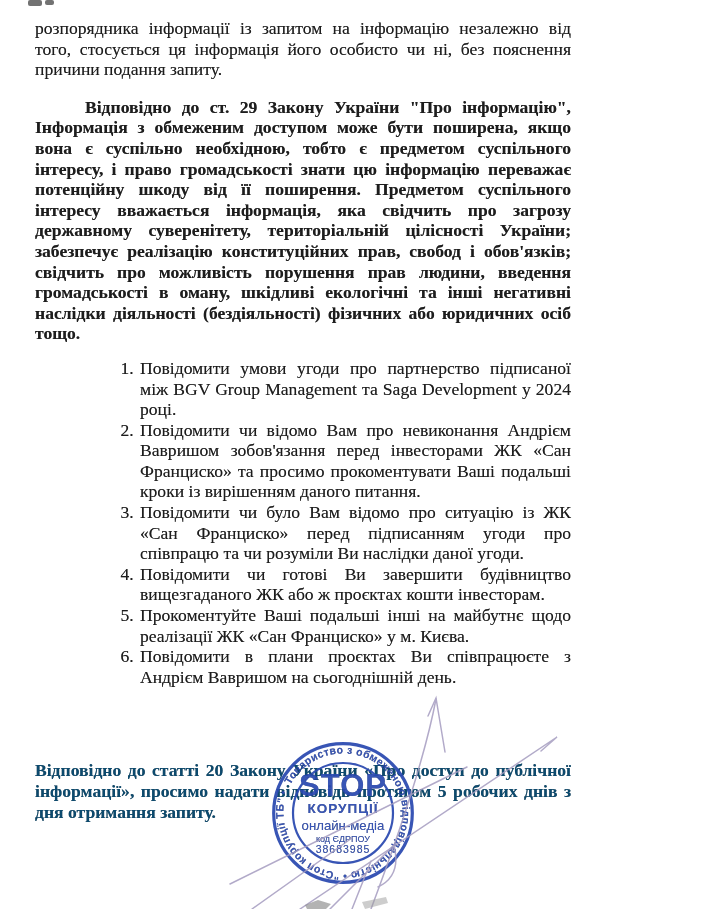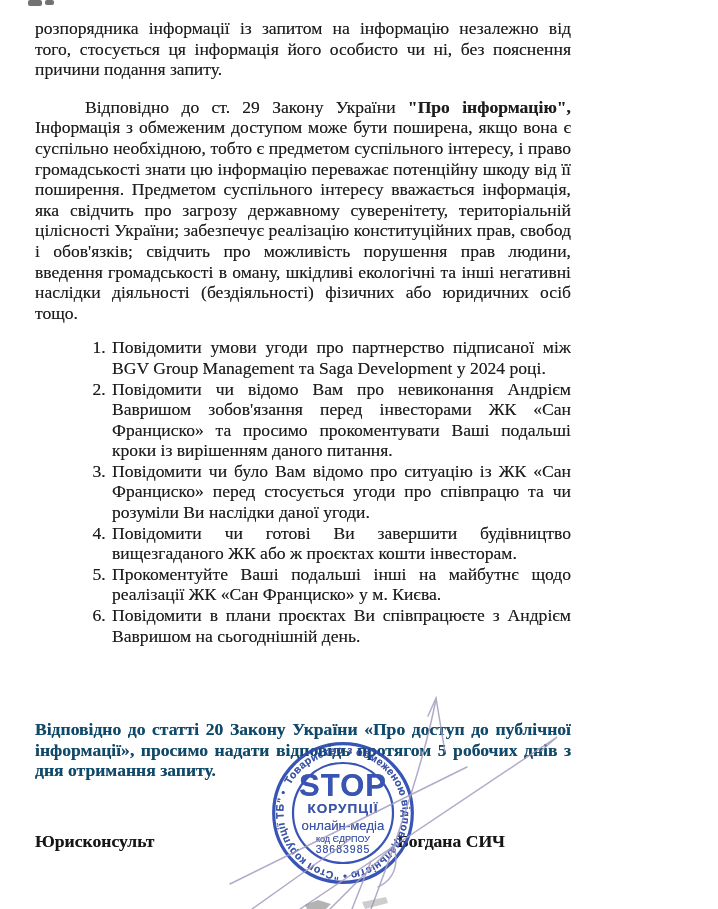--- a/index.html
+++ b/index.html
@@ -5,24 +5,24 @@
   html,body{margin:0;padding:0;background:#ffffff;}
   .page{
     position:relative;width:604px;height:909px;background:#fff;
     box-sizing:border-box;padding:18px 33px 0 35px;overflow:hidden;
     font-family:"Liberation Serif","DejaVu Serif",serif;
     color:#1d1d1d;font-size:17.6px;line-height:20.6px;text-align:justify;
     text-shadow:0 0 .5px rgba(25,25,25,.55);
   }
   p{margin:0;}
   .frag{margin-bottom:17px;}
-  .indent2{text-indent:50px;}
+  .indent2{text-indent:50px;font-weight:bold;}
   .bold-p{font-weight:bold;text-indent:28px;color:#161616;}
   ol{margin:14px 0 0;padding:0 0 0 75px;}
-  li{padding-left:2px;text-align:justify;}
+  li{padding-left:2px;text-align:justify;margin-left:28px;}
   .deadline{font-weight:bold;margin-top:73px;color:#0c4a6e;}
   .sig-row{display:flex;justify-content:space-between;margin-top:50px;font-weight:bold;color:#161616;}
   .sig-name{margin-right:66px;}
   .artifact-top{position:absolute;left:28px;top:0;width:26px;height:6px;}
   .artifact-top i{position:absolute;background:#4f4f4f;opacity:.8;border-radius:2px;}
   .artifact-top i:first-child{left:0;top:0;width:14px;height:6px;}
   .artifact-top i:last-child{left:17px;top:0;width:9px;height:5px;}
   .stamp{position:absolute;left:270px;top:740px;width:146px;height:146px;opacity:.93;}
   .stamp text{font-family:"Liberation Sans","DejaVu Sans",sans-serif;}
   .sig-ink{position:absolute;left:0;top:0;width:718px;height:909px;pointer-events:none;}
@@ -38,32 +38,28 @@
     </div>
 
   <p class="frag">розпорядника інформації із запитом на інформацію незалежно від того, стосується ця інформація його особисто чи ні, без пояснення причини подання запиту.</p>
 
   <p class="indent2"><span>Відповідно до ст. 29 Закону України </span><b>"Про інформацію",</b><span> Інформація з обмеженим доступом може бути поширена, якщо вона є суспільно необхідною, тобто є предметом суспільного інтересу, і право громадськості знати цю інформацію переважає потенційну шкоду від її поширення. Предметом суспільного інтересу вважається інформація, яка свідчить про загрозу державному суверенітету, територіальній цілісності України; забезпечує реалізацію конституційних прав, свобод і обов'язків; свідчить про можливість порушення прав людини, введення громадськості в оману, шкідливі екологічні та інші негативні наслідки діяльності (бездіяльності) фізичних або юридичних осіб тощо.</span></p>
 
 
   <ol>
     <li>Повідомити умови угоди про партнерство підписаної між BGV Group Management та Saga Development у 2024 році.</li>
     <li>Повідомити чи відомо Вам про невиконання Андрієм Вавришом зобов'язання перед інвесторами ЖК «Сан Франциско» та просимо прокоментувати Ваші подальші кроки із вирішенням даного питання.</li>
-    <li>Повідомити чи було Вам відомо про ситуацію із ЖК «Сан Франциско» перед стосується угоди про співпрацю та чи розуміли Ви наслідки даної угоди.</li>
+    <li>Повідомити чи було Вам відомо про ситуацію із ЖК «Сан Франциско» перед підписанням угоди про співпрацю та чи розуміли Ви наслідки даної угоди.</li>
     <li>Повідомити чи готові Ви завершити будівництво вищезгаданого ЖК або ж проєктах кошти інвесторам.</li>
     <li>Прокоментуйте Ваші подальші інші на майбутнє щодо реалізації ЖК «Сан Франциско» у м. Києва.</li>
     <li>Повідомити в плани проєктах Ви співпрацюєте з Андрієм Вавришом на сьогоднішній день.</li>
   </ol>
 
   <p class="deadline">Відповідно до статті 20 Закону України «Про доступ до публічної інформації», просимо надати відповідь протягом 5 робочих днів з дня отримання запиту.</p>
 
-  <div class="sig-row">
-    <span class="sig-role">Юрисконсульт</span>
-    <span class="sig-name">Богдана СИЧ</span>
-  </div>
 
   <svg class="stamp" viewBox="0 0 146 146">
     <defs>
       <path id="ringPath" d="M 13.5 73 A 59.5 59.5 0 1 1 132.5 73 A 59.5 59.5 0 1 1 13.5 73" fill="none"></path>
     </defs>
     <circle cx="73" cy="73" r="69.3" fill="none" stroke-width="3.2" stroke="#2a49b0"></circle>
     <circle cx="73" cy="73" r="50" fill="none" stroke-width="2.2" stroke="#2a49b0"></circle>
     <text font-size="10.8" font-weight="bold" letter-spacing=".4" transform="rotate(28 73 73)" fill="#2a49b0">
       <textPath href="#ringPath" startOffset="0" textLength="366" lengthAdjust="spacingAndGlyphs">Товариство з обмеженою відповідальністю  •  "Стоп корупції ТБ"  •</textPath>
     </text>

